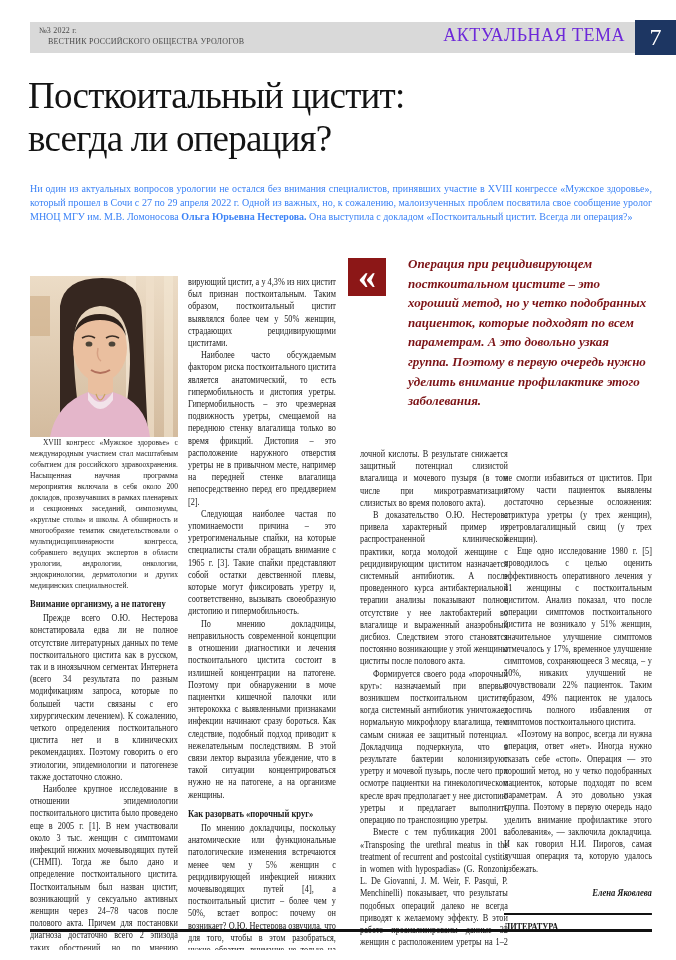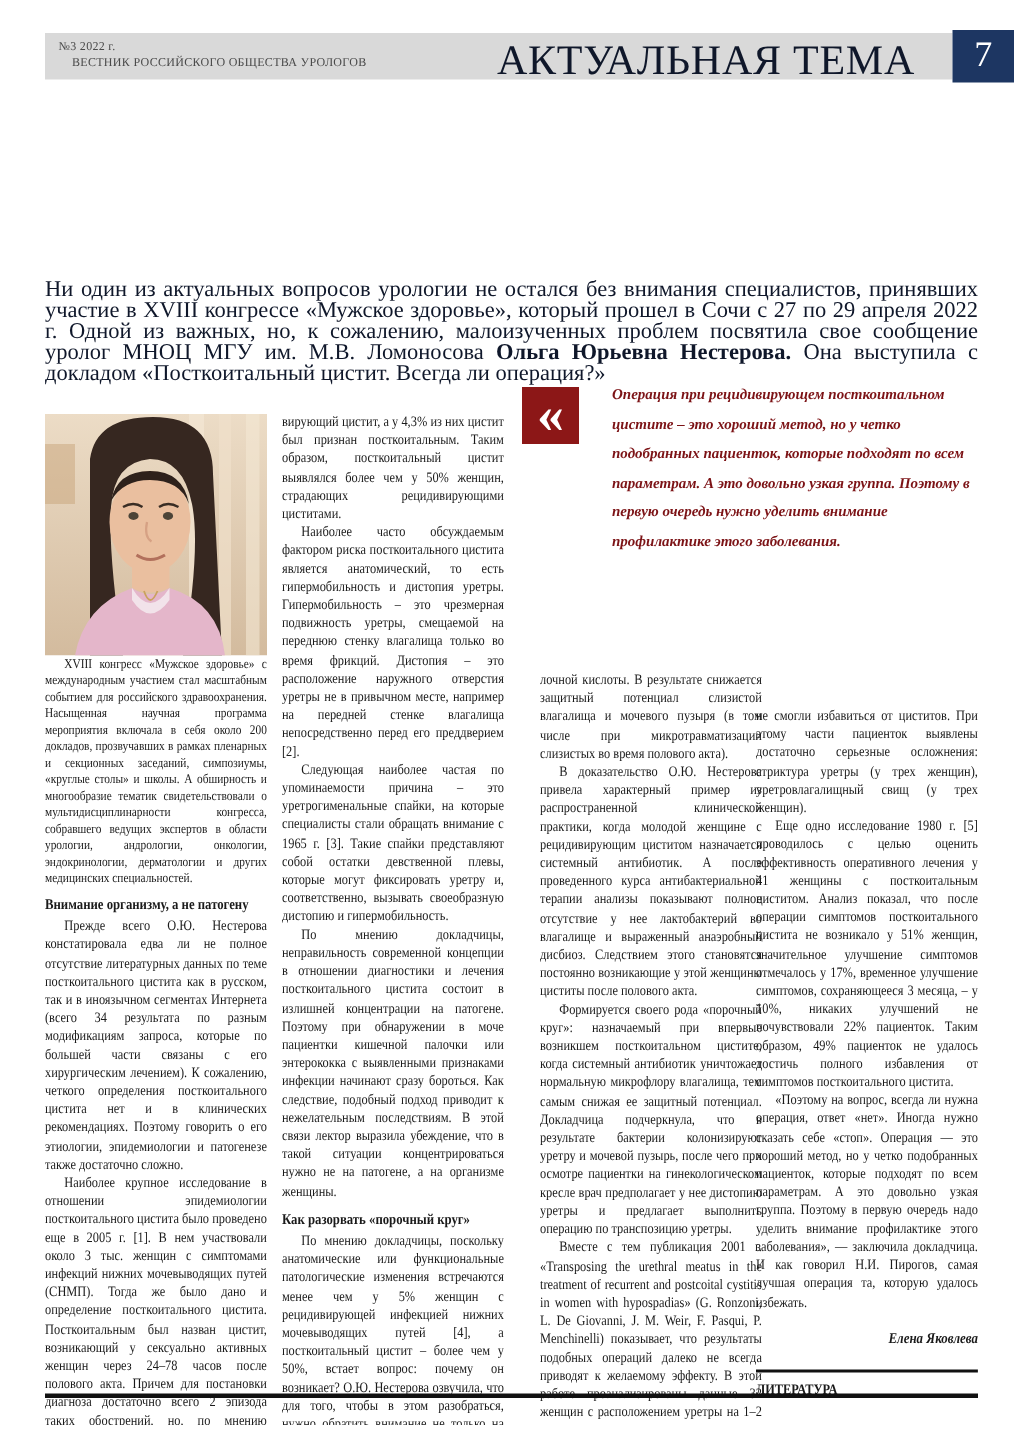--- a/index.html
+++ b/index.html
@@ -3,52 +3,52 @@
 <meta charset="utf-8">
 <style>
   html,body{margin:0;padding:0;background:#fff;}
   .page{position:relative;width:676px;height:960px;background:#ffffff;
         font-family:Liberation Serif, serif;overflow:hidden;color:#111;}
 
   
   .band{position:absolute;left:30px;top:22px;width:605px;height:31px;background:#d9d9d9;}
   .issue{position:absolute;left:9px;top:4px;font-size:8px;color:#4a4a4a;letter-spacing:.2px;}
   .journal{position:absolute;left:18px;top:15px;font-size:8px;color:#4a4a4a;letter-spacing:.2px;}
-  .section-title{position:absolute;right:25px;top:3px;font-size:28px;font-weight:400;
-                 color:#0f172a;letter-spacing:.5px;}
+  .section-title{position:absolute;right:10px;top:3px;font-size:18px;font-weight:400;
+                 color:#6d28d9;letter-spacing:.5px;}
   .pagenum{position:absolute;left:635px;top:20px;width:41px;height:35px;background:#1d3662;
            color:#fff;font-size:24px;display:flex;align-items:center;justify-content:center;}
 
   
   .title{position:absolute;left:28px;top:74px;font-size:37px;line-height:43px;font-weight:400;
          color:#141414;letter-spacing:-0.8px;}
   .title span{display:block;}
-  .lead{position:absolute;left:30px;top:172px;width:622px;font-size:15px;line-height:13.9px;
-        text-align:justify;color:#0f172a;}
+  .lead{position:absolute;left:30px;top:172px;width:622px;font-size:10px;line-height:13.9px;
+        text-align:justify;color:#3b82f6;}
   .lead b{font-weight:bold;}
 
   
   .col{position:absolute;top:256px;height:674px;width:148px;overflow:hidden;margin-top:20px;}
   .c1{left:30px;} .c2{left:188px;}
   .c3{left:360px;top:428px;height:501px;} .c4{left:504px;top:452px;height:501px;}
   .colscale{transform:scaleX(0.86);transform-origin:0 0;width:172px;
             font-size:9.6px;line-height:12.2px;text-align:justify;color:#1a1a1a;}
   .colscale p{margin:0;}
   .ind{text-indent:15px;}
   h3{font-size:9.9px;font-weight:bold;margin:7px 0 2px 0;text-align:left;}
   .caption{font-size:8.8px;line-height:11px;margin-top:7px;text-indent:15px;}
 
   
   .photo{display:block;width:152px;height:161px;}
 
   
   .quote{position:absolute;left:346px;top:254px;width:307px;height:168px;}
   .quote-icon{position:absolute;left:2px;top:4px;width:38px;height:38px;background:#8c1717;
               color:#fff;font-size:36px;line-height:36px;text-align:center;font-weight:bold;}
-  .quote-text{margin-left:62px;font-size:10px;line-height:19.6px;font-style:italic;
+  .quote-text{margin-left:62px;font-size:13px;line-height:19.6px;font-style:italic;
               font-weight:bold;color:#7c1316;text-align:left;}
 
   
   .author{text-align:right;font-weight:bold;font-style:italic;font-size:10px;margin-top:12px;}
   .lit-block{margin-top:14px;border-top:2px solid #111;padding-top:6px;}
   .lit-heading{font-size:9.6px;font-weight:bold;margin:0 0 4px 0;text-align:left;}
 
   .bottom-rule{position:absolute;left:30px;top:929px;width:622px;height:3px;background:#111;}
 </style>
 </head>
@@ -56,20 +56,24 @@
 
 <div class="page">
 
   <div class="band">
     <div class="issue">№3  2022 г.</div>
     <div class="journal">ВЕСТНИК РОССИЙСКОГО ОБЩЕСТВА УРОЛОГОВ</div>
     <div class="section-title">АКТУАЛЬНАЯ ТЕМА</div>
   </div>
   <div class="pagenum">7</div>
 
+  <div class="title">
+    <span>Посткоитальный цистит:</span>
+    <span>всегда ли операция?</span>
+  </div>
 
   <p class="lead"><span>Ни один из актуальных вопросов урологии не остался без внимания специалистов, принявших участие в XVIII конгрессе «Мужское здоровье», который прошел в Сочи с 27 по 29 апреля 2022  г. Одной из важных, но, к сожалению, малоизученных проблем посвятила свое сообщение уролог МНОЦ МГУ им. М.В. Ломоносова </span><b>Ольга Юрьевна Нестерова.</b><span> Она выступила с  докладом «Посткоитальный цистит. Всегда ли операция?»</span></p>
 
   <div class="col c1">
     <svg class="photo" viewBox="0 0 152 161" xmlns="http://www.w3.org/2000/svg">
       <defs>
         <linearGradient id="bg" x1="0" y1="0" x2="0" y2="1">
           <stop offset="0" stop-color="#ecdcc6"></stop>
             <stop offset="1" stop-color="#d3bb9e"></stop>
         </linearGradient>

